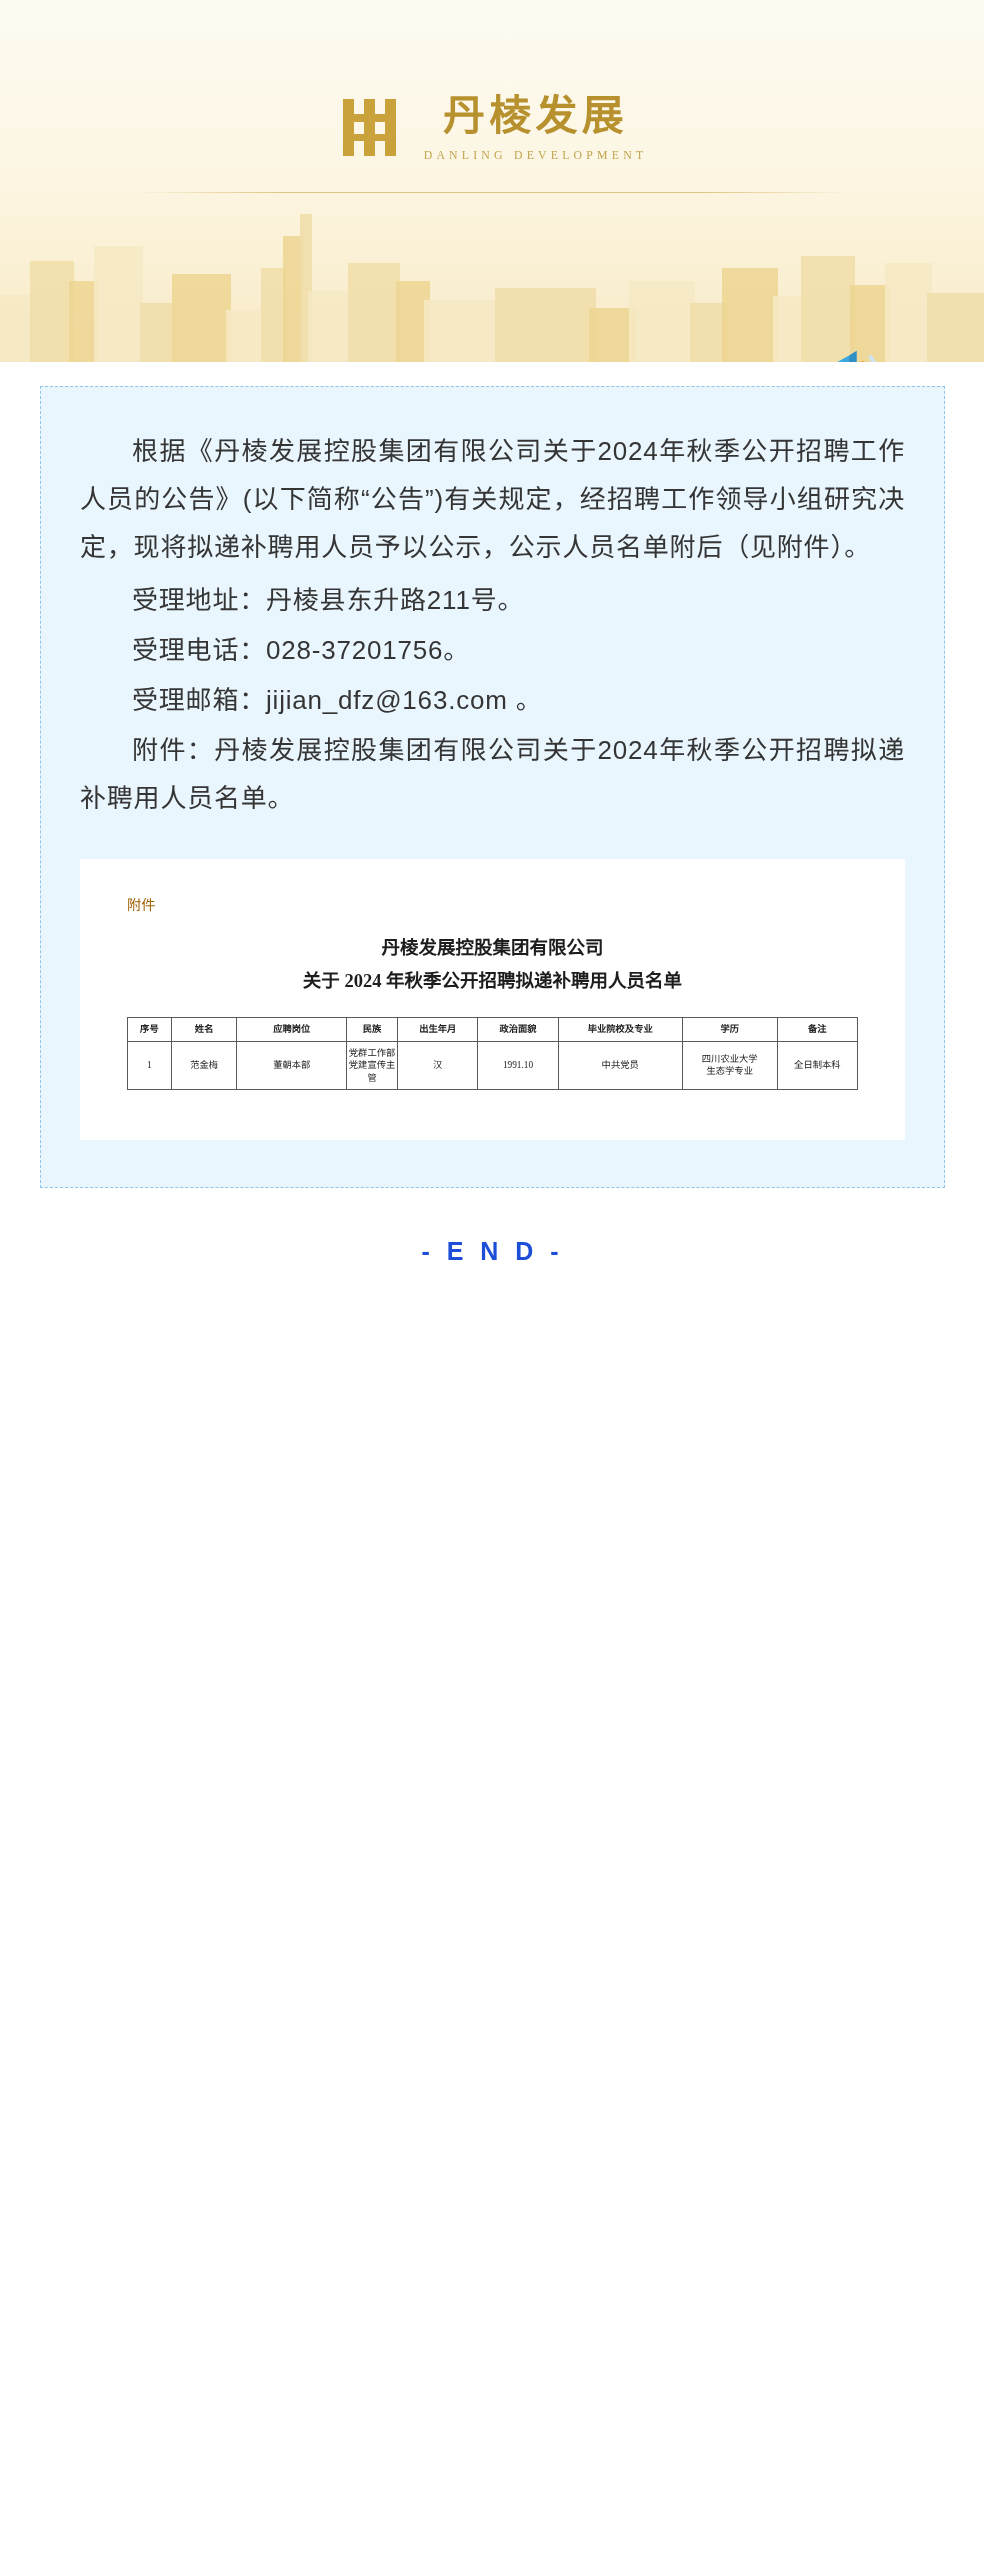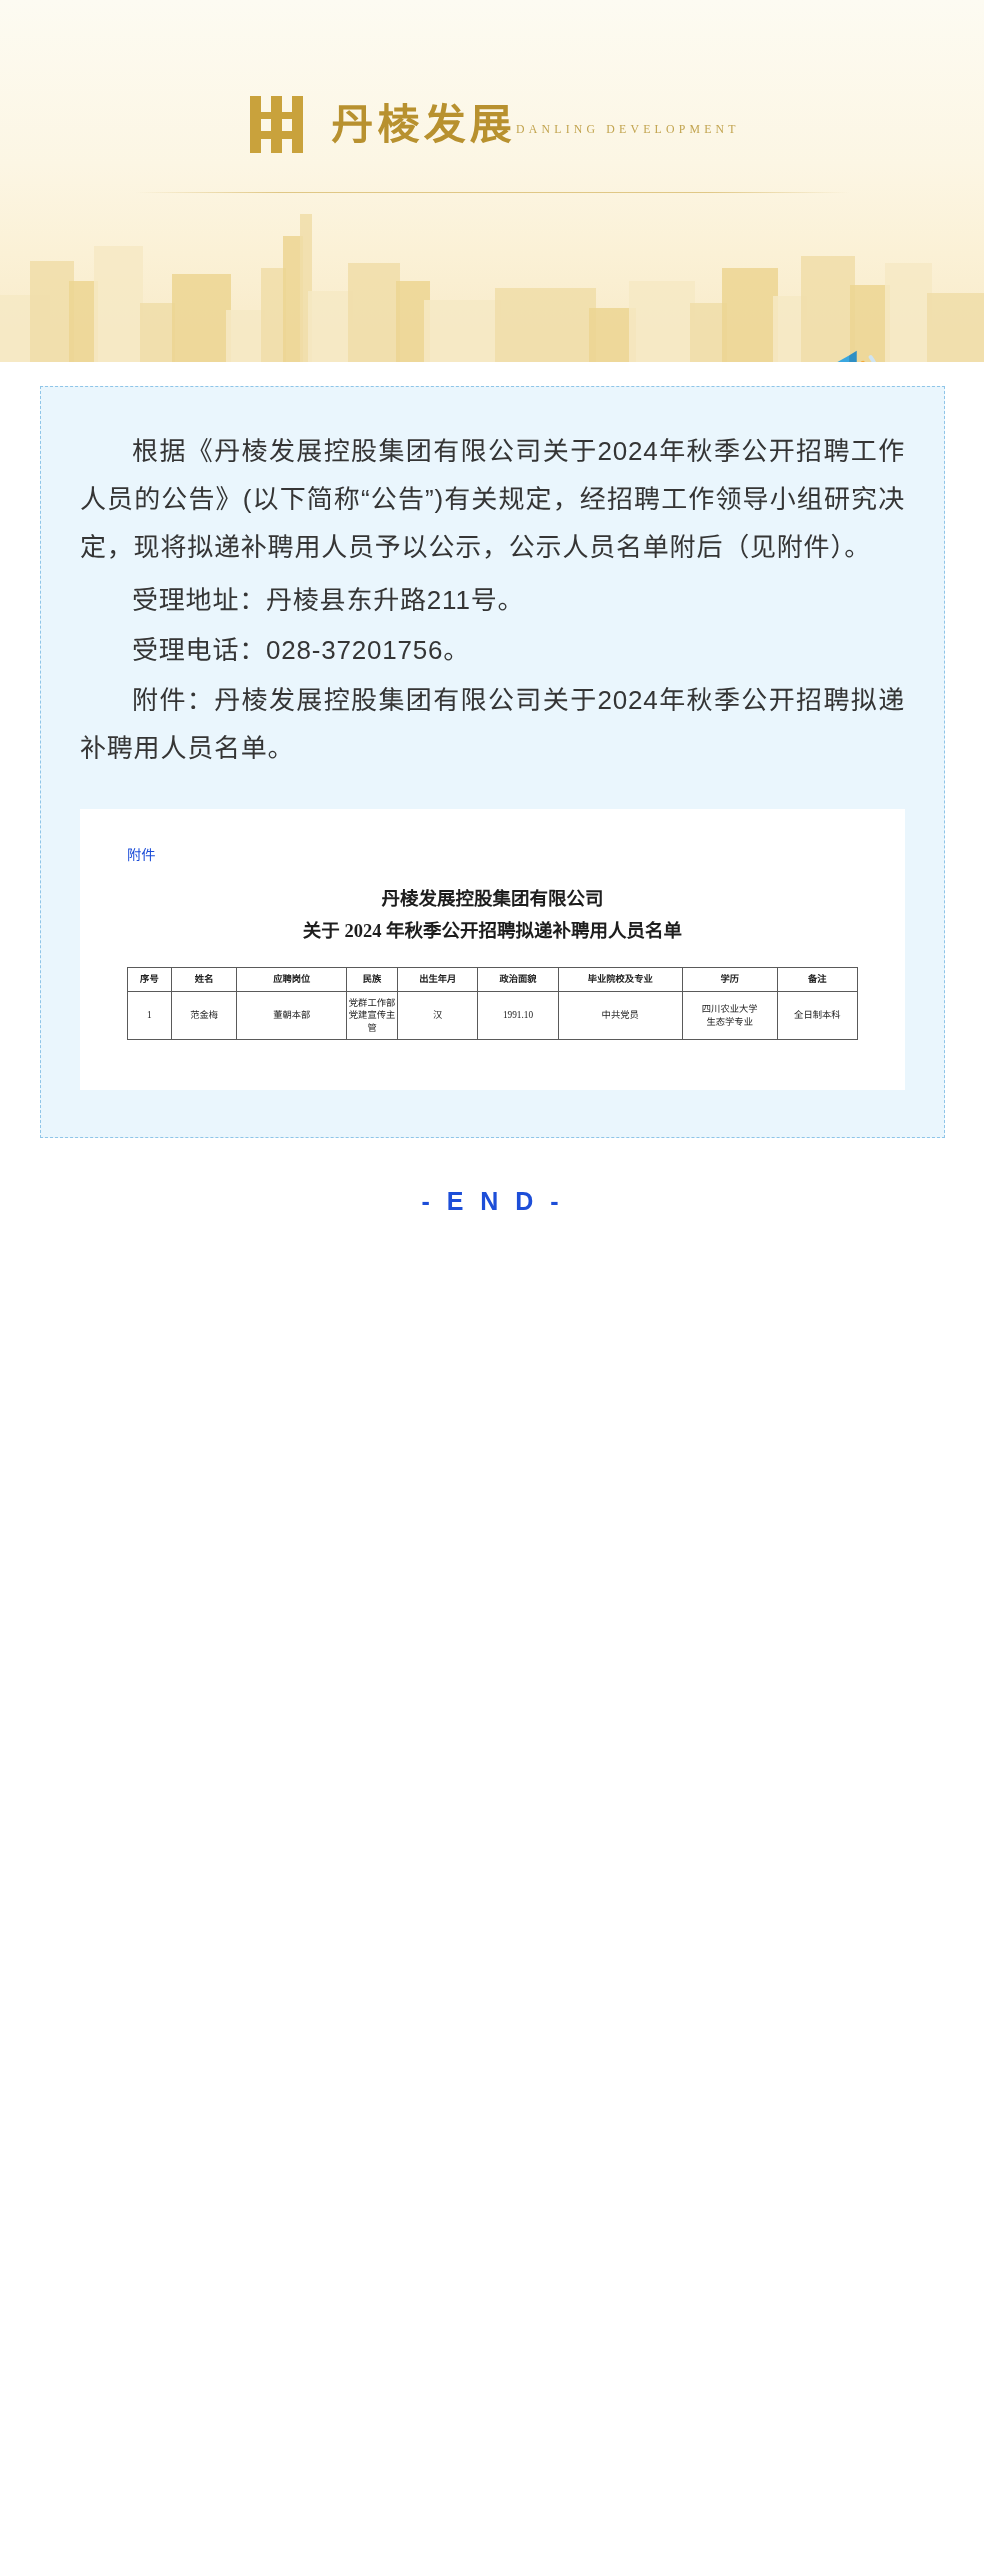--- a/index.html
+++ b/index.html
@@ -47,21 +47,21 @@
   }
   .logo-mark .bar {
     position: absolute;
     background: #c9a23c;
   }
   .logo-mark .v1 { left: 5px;  top: 3.4px;  width: 11px; height: 57px; }
   .logo-mark .v2 { left: 26px; top: 3.4px;  width: 11px; height: 57px; }
   .logo-mark .v3 { left: 47px; top: 3.4px;  width: 11px; height: 57px; }
   .logo-mark .h1 { left: 5px;  top: 18.5px; width: 53px; height: 7.6px; }
   .logo-mark .h2 { left: 5px;  top: 38px; width: 53px; height: 7.6px; }
-  .logo-text { display: flex; flex-direction: row; align-items: center; }
+  .logo-text { display: flex; flex-direction: column; align-items: center; }
   .logo-title {
     font-family: "Liberation Serif", serif;
     font-size: 42px;
     font-weight: bold;
     letter-spacing: 4.2px;
     color: #b8912f;
     line-height: 1.1;
   }
   .logo-sub {
     margin-top: 8.4px;
@@ -117,21 +117,21 @@
 
   
   .sheet {
     margin-top: 37px;
     background: #ffffff;
     padding: 34px 47px 50px 47px;
   }
   .sheet-label {
     font-family: "Liberation Serif", serif;
     font-size: 14.3px;
-    color: #1d4ed8;
+    color: #a16207;
     margin-bottom: 18.5px;
   }
   .sheet-title {
     text-align: center;
     font-family: "Liberation Serif", serif;
     font-weight: bold;
     font-size: 18.5px;
     color: #1d1d1d;
     line-height: 1.75;
   }
@@ -220,20 +220,21 @@
     <path d="M80 26 q18 24 0 48" stroke="#cfe4f2" stroke-width="5" fill="none" stroke-linecap="round"></path>
   </svg>
 </div>
 
 <div class="card">
 
   <p class="para indent">根据《丹棱发展控股集团有限公司关于2024年秋季公开招聘工作人员的公告》(以下简称“公告”)有关规定，经招聘工作领导小组研究决定，现将拟递补聘用人员予以公示，公示人员名单附后（见附件）。</p>
 
   <p class="para indent line">受理地址：丹棱县东升路211号。</p>
   <p class="para indent line">受理电话：028-37201756。</p>
+  <p class="para indent line">受理邮箱：jijian_dfz@163.com 。</p>
   <p class="para indent">附件：丹棱发展控股集团有限公司关于2024年秋季公开招聘拟递补聘用人员名单。</p>
 
   <div class="sheet">
     <div class="sheet-label">附件</div>
     <div class="sheet-title">丹棱发展控股集团有限公司</div>
     <div class="sheet-title">关于 2024 年秋季公开招聘拟递补聘用人员名单</div>
 
     <table class="roster">
       <thead>
         <tr>

